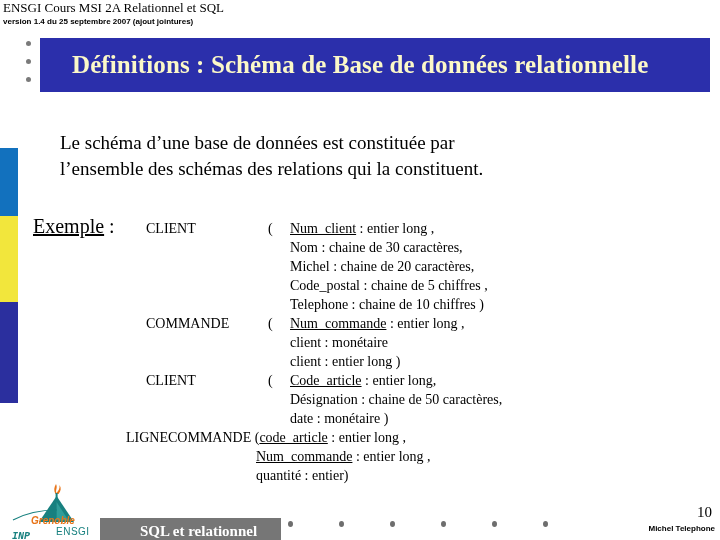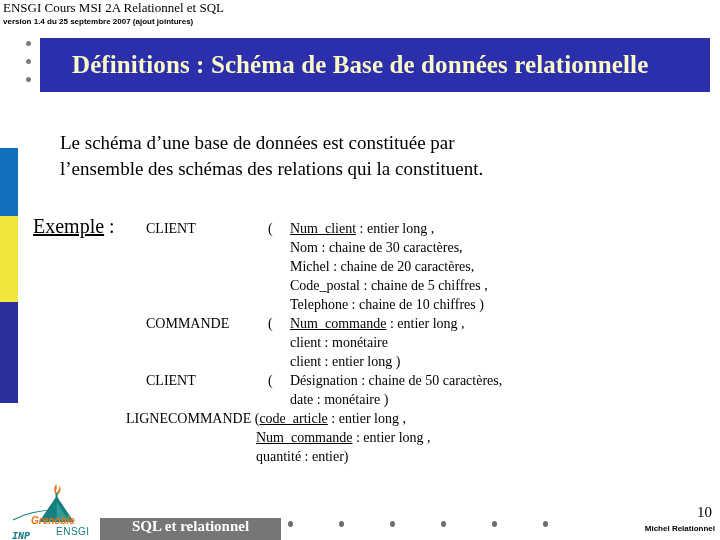--- a/index.html
+++ b/index.html
@@ -152,26 +152,27 @@
   .rel-cmd .rel-paren     { width: 22px; }
   .rel-art .rel-name      { width: 122px; }
   .rel-art .rel-paren     { width: 22px; }
   .rel-lc                 { margin-left: -20px; }
 
   
   #footer-bar {
     position: absolute;
     left: 100px;
     top: 518px;
-    width: 181px;
+    width: 165px;
     height: 22px;
     background: #767676;
     display: flex;
-    align-items: flex-start;
+    align-items: flex-end;
     justify-content: center;
+    padding-left: 16px;
   }
   #footer-bar-label {
     font-family: "Liberation Serif", serif;
     font-size: 15px;
     font-weight: bold;
     color: #ffffff;
     white-space: nowrap;
   }
   #footer-dots {
     position: absolute;
@@ -293,20 +294,21 @@
       <div class="rel-attrs">
         <div class="attr-line"><span class="pk">Num_commande</span><span> : entier long ,</span></div>
         <div class="attr-line"><span class="">client</span><span> : monétaire</span></div>
         <div class="attr-line"><span class="">client</span><span> : entier long )</span></div>
       </div>
     </div>
     <div class="rel-row rel-art">
       <div class="rel-name">CLIENT</div>
       <div class="rel-paren">(</div>
       <div class="rel-attrs">
+        <div class="attr-line"><span class="pk">Code_article</span><span> : entier long,</span></div>
         <div class="attr-line"><span class="">Désignation</span><span> : chaine de 50 caractères,</span></div>
         <div class="attr-line"><span class="">date</span><span> : monétaire )</span></div>
       </div>
     </div>
     <div class="rel-row rel-lc">
       <div class="rel-attrs" style="margin-left: 0px;">
         <div class="attr-line"><span>LIGNECOMMANDE (</span><span class="pk">code_article</span><span> : entier long ,</span></div>
         <div class="attr-line" style="margin-left: 130px;"><span class="pk">Num_commande</span><span> : entier long ,</span></div>
         <div class="attr-line" style="margin-left: 130px;"><span class="">quantité</span><span> : entier)</span></div>
       </div>
@@ -318,21 +320,21 @@
 </div>
 <div id="footer-dots">
     <div class="fdot"></div>
     <div class="fdot"></div>
     <div class="fdot"></div>
     <div class="fdot"></div>
     <div class="fdot"></div>
     <div class="fdot"></div>
   </div>
 <div id="page-number">10</div>
-<div id="author-name">Michel Relationnel</div>
+<div id="author-name">Michel Telephone</div>
 
 <div id="logo">
   <svg width="95" height="44" viewBox="0 0 95 44">
     <path d="M44 2 C 46 6, 43 8, 44.5 11 C 46.5 8.5, 48 6.5, 47.5 3 C 49.5 6, 49 9, 46.5 12 L 43.5 12 C 41.5 9, 42 5, 44 2 Z" fill="#e8751a"></path>
     <rect x="43.6" y="11" width="2.0" height="9" fill="#17807f"></rect>
     <path d="M44.6 14 L 62 40 L 27 40 Z" fill="#17807f"></path>
     <path d="M44.6 20 L 56.5 38.5 L 44.6 38.5 Z" fill="#2f9d99"></path>
     <path d="M1 38 C 14 31, 30 28, 45 28" stroke="#17807f" stroke-width="1.2" fill="none"></path>
   </svg>
   <div id="logo-inp">INP</div>

